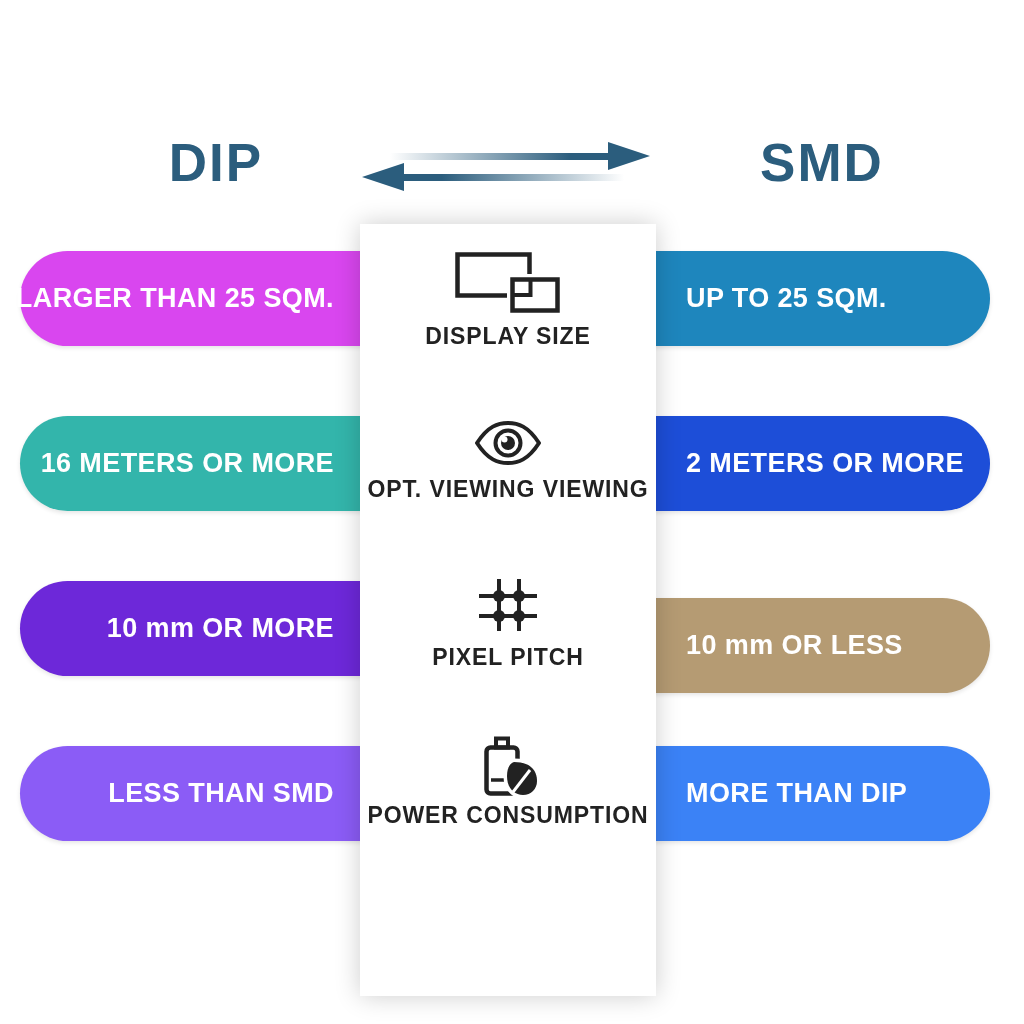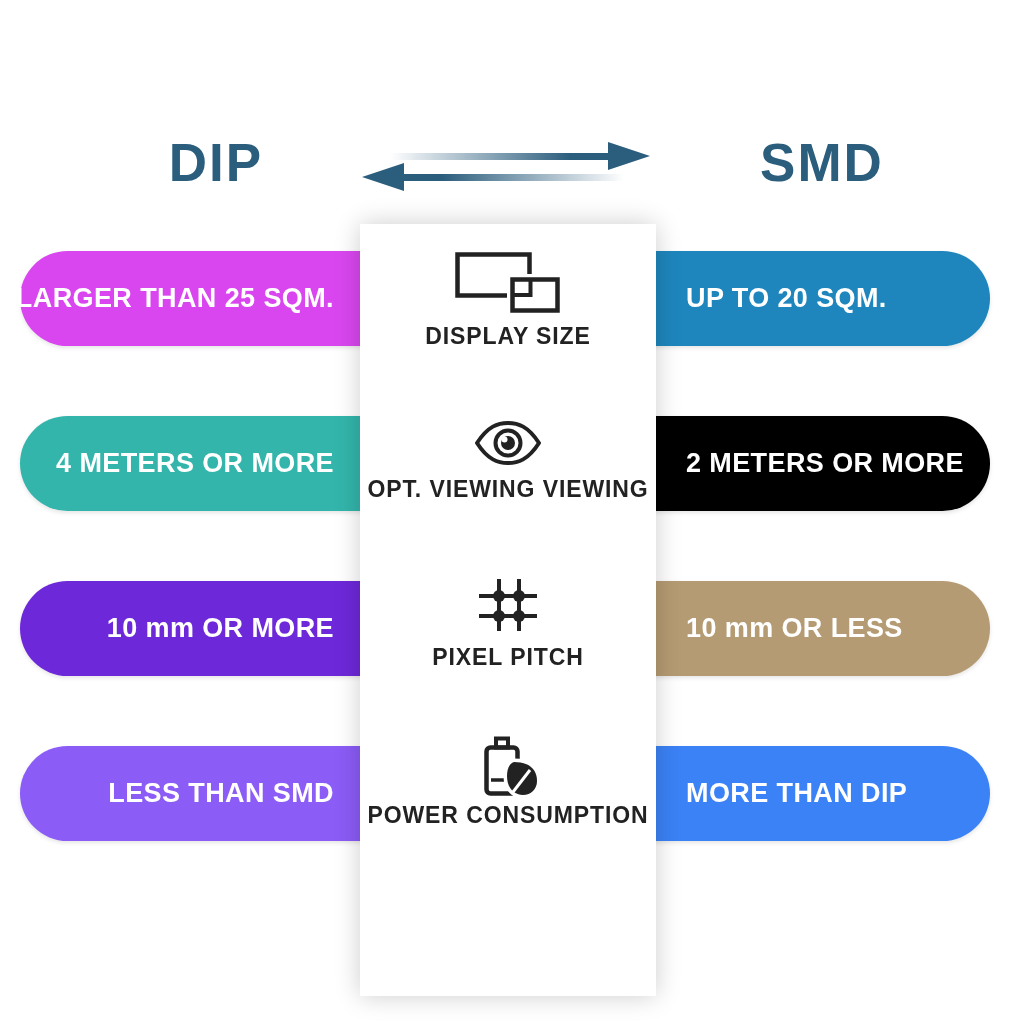--- a/index.html
+++ b/index.html
@@ -63,36 +63,36 @@
   </div>
   <div class="arrow arrow-left">
     <div class="head head-l"></div>
     <div class="shaft shaft-l"></div>
   </div>
 
   <div class="pill pill-left r0" style="background-color: #d946ef;">
     <span>LARGER THAN 25 SQM.</span>
   </div>
   <div class="pill pill-left r1" style="background-color: rgb(51, 181, 171);">
-    <span>4 METERS OR MORE</span>
+    <span>16 METERS OR MORE</span>
   </div>
   <div class="pill pill-left r2" style="background-color: #6d28d9;">
     <span>10 mm OR MORE</span>
   </div>
   <div class="pill pill-left r3" style="background-color: #8b5cf6;">
     <span>LESS THAN SMD</span>
   </div>
 
   <div class="pill pill-right r0" style="background-color: rgb(30, 134, 189);">
-    <span>UP TO 20 SQM.</span>
+    <span>UP TO 25 SQM.</span>
   </div>
-  <div class="pill pill-right r1" style="background-color: #000000;">
+  <div class="pill pill-right r1" style="background-color: #1d4ed8;">
     <span>2 METERS OR MORE</span>
   </div>
-  <div class="pill pill-right r2" style="background-color: rgb(181, 155, 115);">
+  <div class="pill pill-right r2" style="background-color: rgb(181, 155, 115); margin-top: 17px;">
     <span>10 mm OR LESS</span>
   </div>
   <div class="pill pill-right r3" style="background-color: #3b82f6;">
     <span>MORE THAN DIP</span>
   </div>
 
   <div class="card">
 
     <div class="block b0">
       <svg class="icon" width="106" height="62" viewBox="0 0 106 62">

